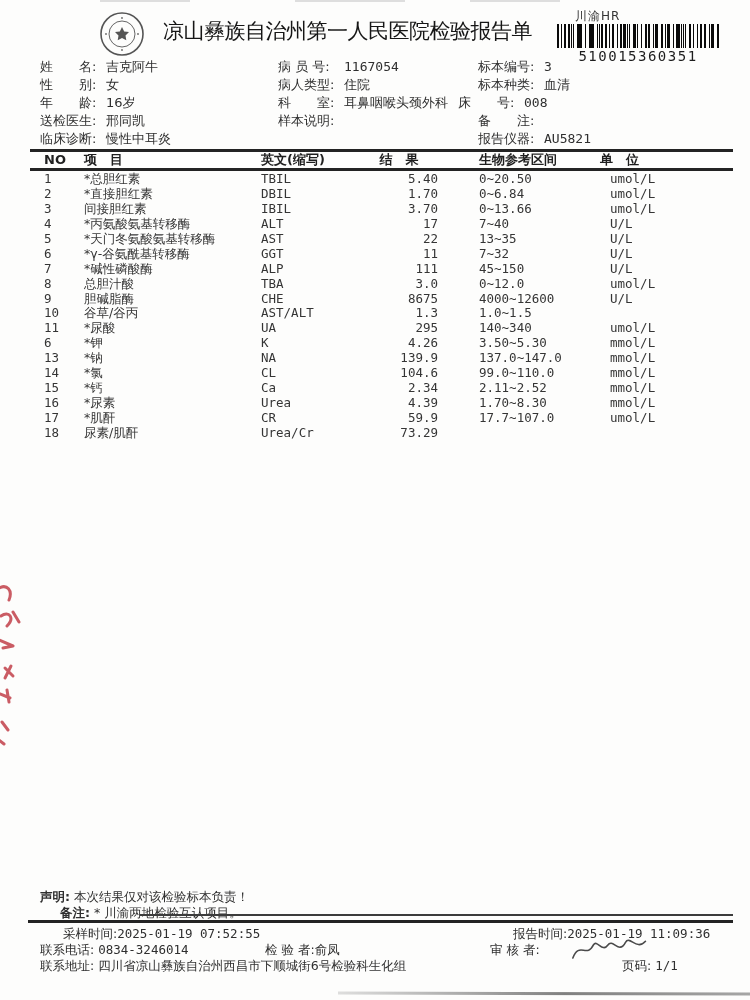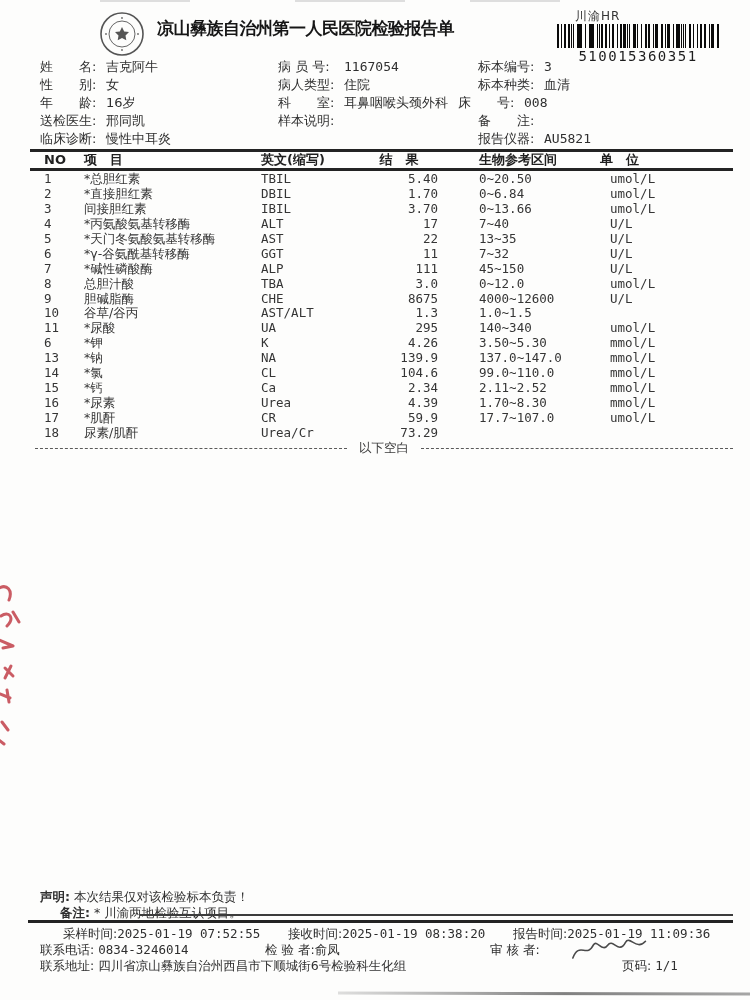--- a/index.html
+++ b/index.html
@@ -11,21 +11,21 @@
   }
   .mono{font-family:"DejaVu Sans Mono","Liberation Mono",monospace;}
 
   
   .scan-dash{position:absolute;top:0;height:2px;background:#dedede;}
   .bottom-edge{position:absolute;left:338px;top:992px;width:412px;height:2.5px;
     background:linear-gradient(90deg,rgba(80,80,80,.18),rgba(45,45,45,.6) 55%,rgba(45,45,45,.42));
     transform:rotate(.12deg);}
 
   
-  .title{position:absolute;left:157px;top:17px;font-size:17px;font-weight:bold;
+  .title{position:absolute;left:163px;top:17px;font-size:21px;font-weight:normal;
     letter-spacing:-.5px;color:#161616;white-space:nowrap;}
   .logo{position:absolute;left:98px;top:10px;width:48px;height:48px;}
   .bc-label{position:absolute;left:575px;top:8px;font-size:12px;color:#333;letter-spacing:1px;}
   .barcode{position:absolute;left:557px;top:24px;width:162px;height:24px;
     background-image:
       repeating-linear-gradient(90deg,#0a0a0a 0 1.5px,transparent 1.5px 4px),
       repeating-linear-gradient(90deg,#0a0a0a 0 1px,transparent 1px 7px),
       repeating-linear-gradient(90deg,#0a0a0a 0 2.5px,transparent 2.5px 11px);}
   .bc-num{position:absolute;left:557px;top:48px;width:162px;text-align:center;
     font-size:14px;letter-spacing:1.5px;color:#1d1d1d;}
@@ -264,25 +264,20 @@
     <div class="trow">
         <span class="c-no mono">18</span>
         <span class="c-item">尿素/肌酐</span>
         <span class="c-abbr mono">Urea/Cr</span>
         <span class="c-result mono">73.29</span>
         <span class="c-range mono"></span>
         <span class="c-unit mono"></span>
       </div>
   </div>
 
-  <div class="endnote">
-    <span class="dash"></span>
-    <span class="txt">以下空白</span>
-    <span class="dash"></span>
-  </div>
 
   <div class="redmark">
     <svg width="30" height="165" viewBox="0 0 30 165">
       <g fill="none" stroke="#c2404a" stroke-width="3" stroke-linecap="round" opacity="0.85">
         <path d="M2 6 C10 2 16 8 12 18"></path>
         <path d="M4 34 C12 28 18 36 10 44 M16 30 l6 10"></path>
         <path d="M2 58 l14 6 M6 66 l10 -2"></path>
         <path d="M8 86 l8 8 M14 84 l-6 12"></path>
         <path d="M3 112 l10 4 M10 108 l2 12"></path>
         <path d="M5 140 l6 8"></path>
@@ -295,21 +290,20 @@
     <span class="f1"><b>声明:</b> <span>本次结果仅对该检验标本负责！</span></span>
   </div>
   <div class="frow" style="top:905px;margin-left:20px;">
     <span class="f1"><b>备注:</b> <span>* 川渝两地检验互认项目。</span></span>
   </div>
   <div class="hline" style="left:140px;top:914px;width:593px;height:1.5px;background:#3c3c3c;"></div>
   <div class="hline" style="left:28px;top:920px;width:705px;height:2.5px;"></div>
 
   <div class="frow" style="top:926px;margin-left:23px;">
     <span class="f1"><span>采样时间:</span><span class="mono">2025-01-19 07:52:55</span></span>
-    <span class="f2"><span>接收时间:</span><span class="mono">2025-01-19 08:38:20</span></span>
     <span class="f3"><span>报告时间:</span><span class="mono">2025-01-19 11:09:36</span></span>
   </div>
   <div class="frow" style="top:942px;">
     <span class="f1"><span>联系电话:</span> <span class="mono">0834-3246014</span></span>
     <span class="f2"><span>检 验 者:</span><span>俞凤</span></span>
     <span class="f3"><span>审 核 者:</span></span>
   </div>
   <div class="sig">
     <svg width="85" height="24" viewBox="0 0 85 24">
       <path d="M4 18 C12 2 18 20 26 7 C30 2 34 16 40 9 C46 2 50 20 58 8 C63 1 68 18 78 9" fill="none" stroke="#4a4a4a" stroke-width="1.6" stroke-linecap="round" transform="rotate(-6 42 12)"></path>

